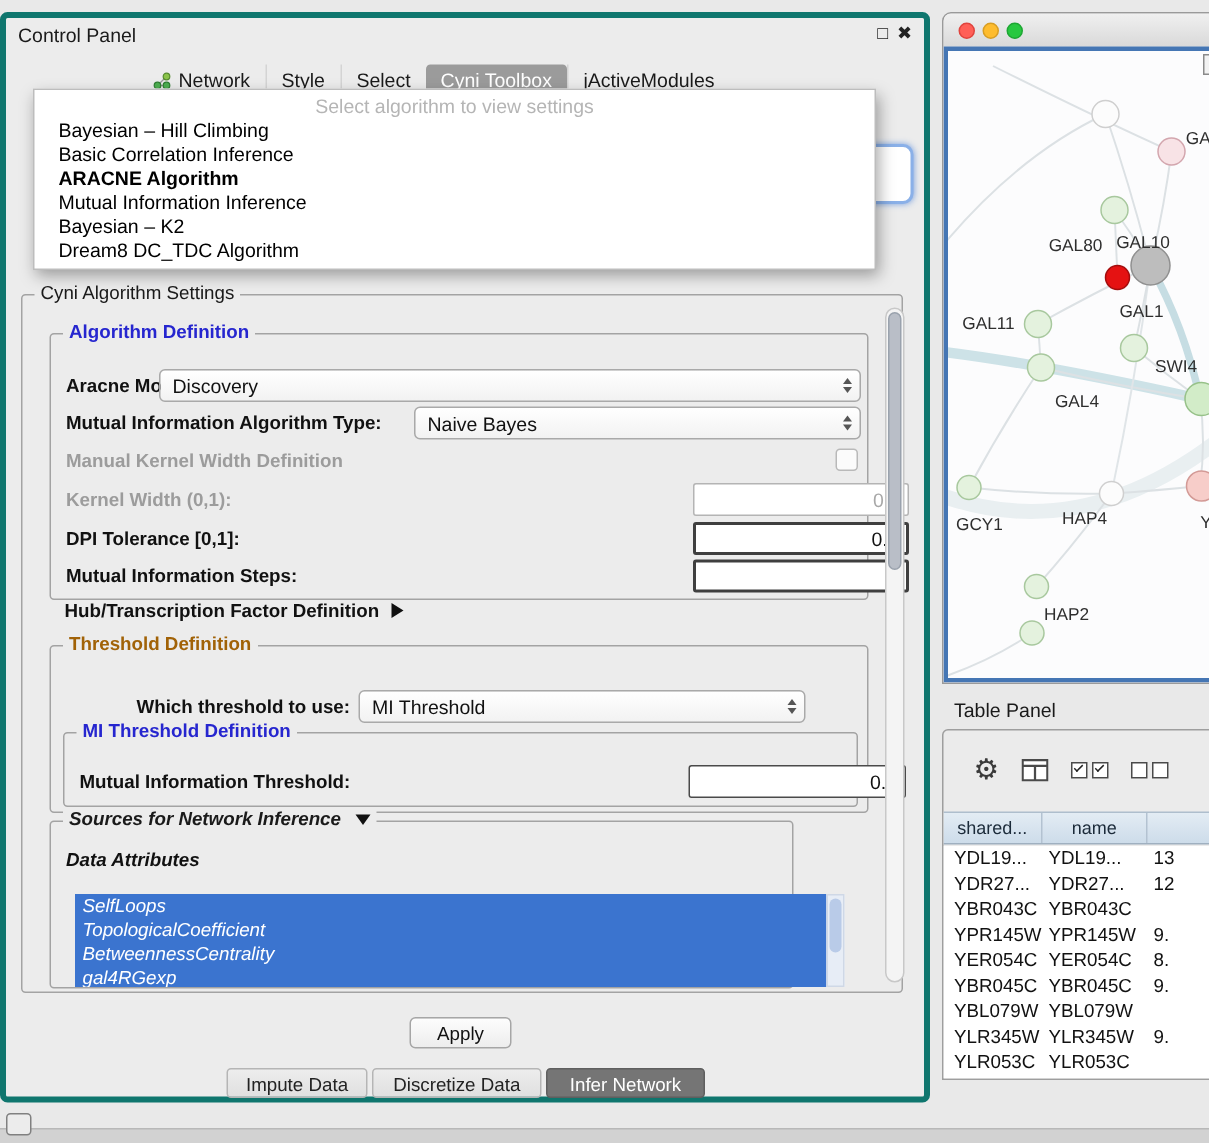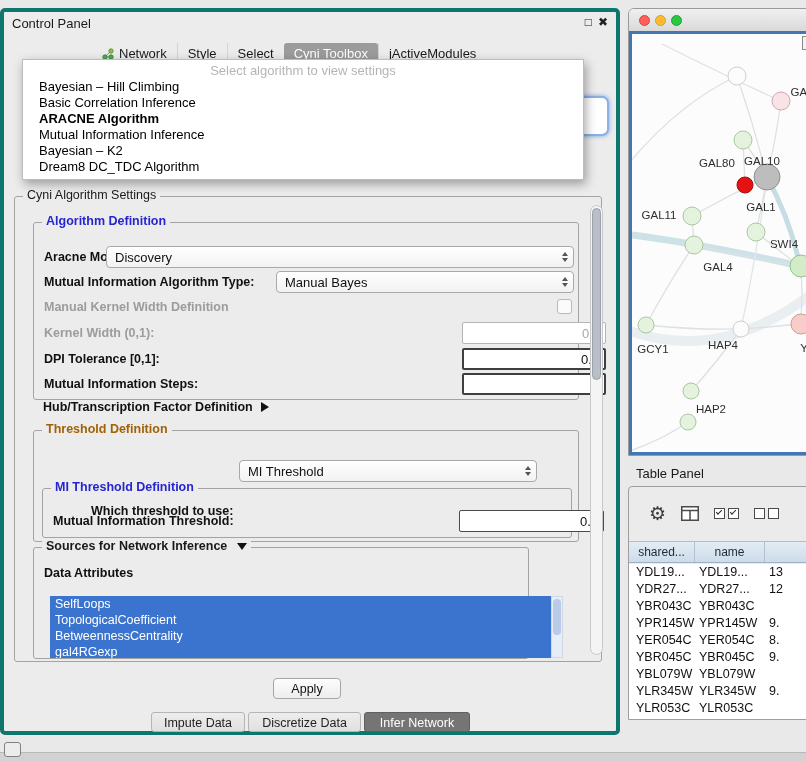--- a/index.html
+++ b/index.html
@@ -182,21 +182,21 @@
         <div class="combo" style="left:72px;top:23px;width:468px;">
           <span class="combo-val">Discovery</span>
           <span class="combo-arrows">
               <i class="up"></i>
               <i class="dn"></i>
             </span>
         </div>
 
         <div class="lbl" style="left:10px;top:48px;">Mutual Information Algorithm Type:</div>
         <div class="combo" style="left:242px;top:48px;width:298px;">
-          <span class="combo-val">Manual Bayes</span>
+          <span class="combo-val">Naive Bayes</span>
           <span class="combo-arrows">
               <i class="up"></i>
               <i class="dn"></i>
             </span>
         </div>
 
         <div class="lbl dimtext" style="left:10px;top:73px;">Manual Kernel Width Definition</div>
         <div class="chk" style="left:523px;top:76px;"></div>
 
         <div class="lbl dimtext" style="left:10px;top:99px;">Kernel Width (0,1):</div>
@@ -210,37 +210,37 @@
       </div>
 
       <div class="hub-row">
         <span>Hub/Transcription Factor Definition</span>
         <span class="tri-right"></span>
       </div>
 
       <div class="fs" style="left:18px;top:233px;width:546px;height:112px;">
         <span class="legend green">Threshold Definition</span>
 
-        <div class="lbl" style="left:57px;top:29px;margin-top:40px;">Which threshold to use:</div>
+        <div class="lbl" style="left:57px;top:29px;">Which threshold to use:</div>
         <div class="combo" style="left:205px;top:29px;width:298px;">
           <span class="combo-val">MI Threshold</span>
           <span class="combo-arrows">
               <i class="up"></i>
               <i class="dn"></i>
             </span>
         </div>
 
         <div class="fs" style="left:8px;top:57px;width:530px;height:50px;">
           <span class="legend blue">MI Threshold Definition</span>
           <div class="lbl" style="left:10px;top:21px;">Mutual Information Threshold:</div>
           <input class="tfield mid" style="left: 384px; top: 21px; width: 145px;" readonly="" value="0.5">
         </div>
       </div>
 
-      <div class="fs" style="left:18px;top:350px;width:496px;height:112px;">
+      <div class="fs" style="left:18px;top:350px;width:496px;height:112px;font-style:italic;">
         <span class="legend boldblack">
           <span>Sources for Network Inference</span>
           <span class="tri-down"></span>
         </span>
         <div class="attr-title">Data Attributes</div>
         <div class="attr-list">
             <div class="attr-item">SelfLoops</div>
             <div class="attr-item">TopologicalCoefficient</div>
             <div class="attr-item">BetweennessCentrality</div>
             <div class="attr-item">gal4RGexp</div>

